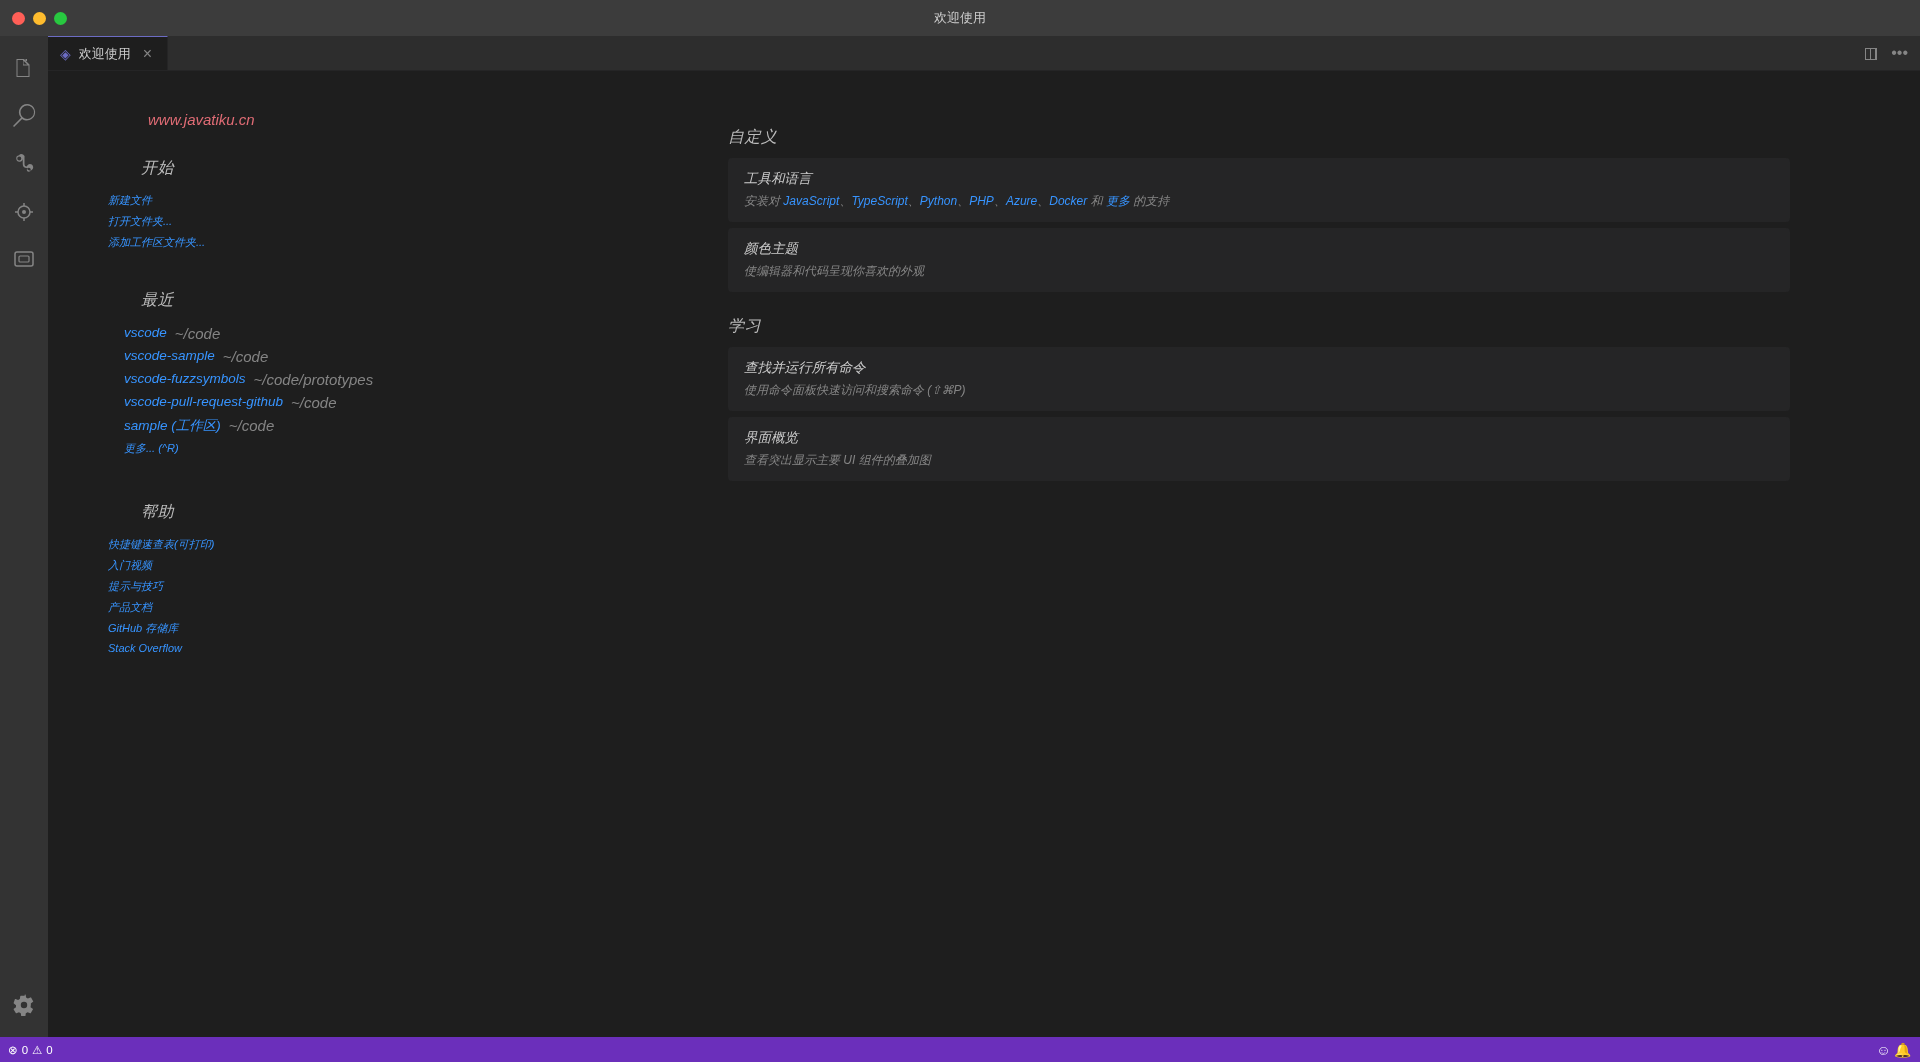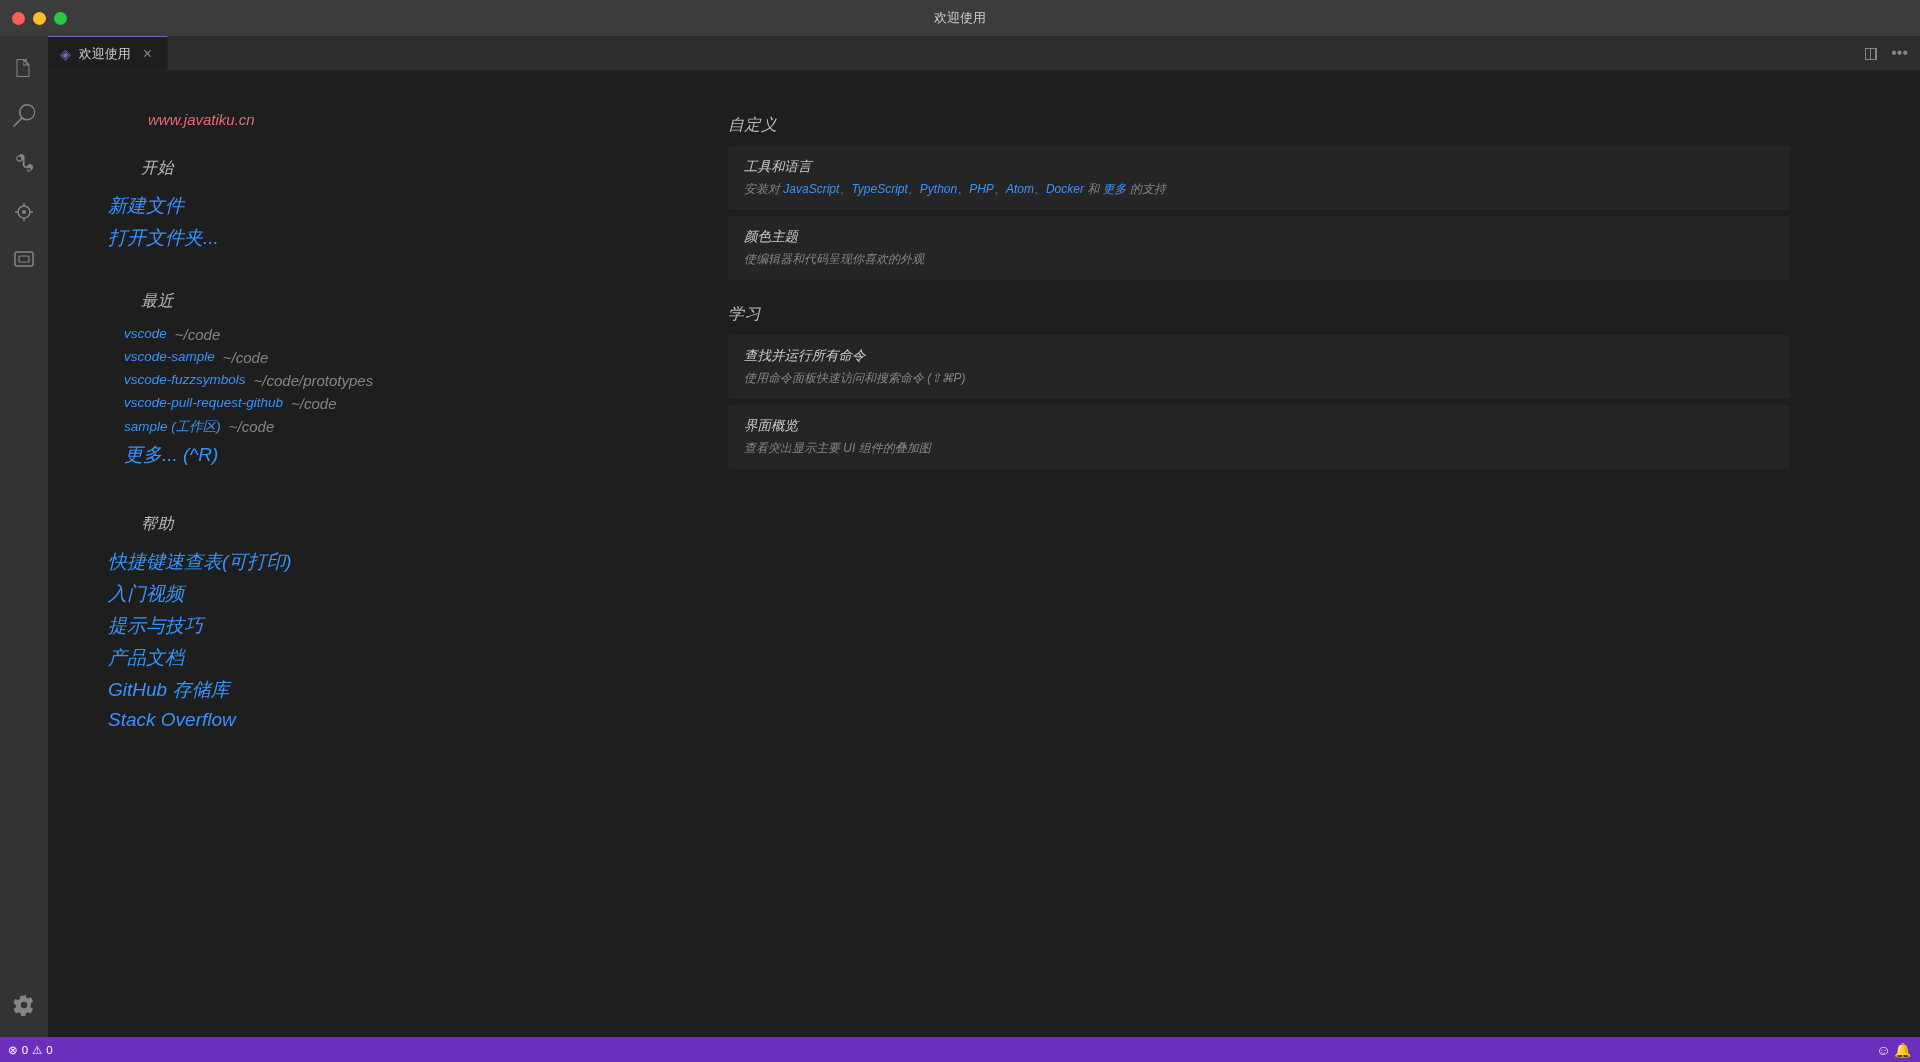--- a/index.html
+++ b/index.html
@@ -165,21 +165,21 @@
       color: #bbbbbb;
       font-size: 16px;
       font-weight: 400;
       margin-bottom: 14px;
       letter-spacing: 0.5px;
       margin-left: 33px;
     }
 
     .section-link {
       color: #3794ff;
-      font-size: 19px;
+      font-size: 11px;
       cursor: pointer;
       display: block;
       margin-bottom: 6px;
       text-decoration: none;
     }
 
     .section {
       margin-bottom: 40px;
     }
 
@@ -223,21 +223,21 @@
     }
 
     .right-section-title {
       color: #bbbbbb;
       font-size: 16px;
       font-weight: 400;
       margin-bottom: 10px;
       margin-top: 24px;
       letter-spacing: 0.5px;
     }
-    .right-section-title:first-child { margin-top: 4px; }
+    .right-section-title:first-child { margin-top: 16px; }
 
     
     .welcome-content::-webkit-scrollbar { width: 10px; }
     .welcome-content::-webkit-scrollbar-track { background: #1e1e1e; }
     .welcome-content::-webkit-scrollbar-thumb { background: #424242; }
 
     
     .scroll-track {
       width: 10px;
       background: #1e1e1e;
@@ -356,20 +356,21 @@
     <div class="welcome-content">
 
       <div class="welcome-left">
 
         <div class="watermark">www.javatiku.cn</div>
 
         <div class="section">
           <div class="section-title">开始</div>
           <a class="section-link">新建文件</a>
           <a class="section-link">打开文件夹...</a>
+          <a class="section-link">添加工作区文件夹...</a>
         </div>
 
         <div class="section">
           <div class="section-title">最近</div>
           <div class="recent-item">
             <span class="recent-name">vscode</span>
             <span class="recent-path">~/code</span>
           </div>
           <div class="recent-item">
             <span class="recent-name">vscode-sample</span>
@@ -403,21 +404,21 @@
         </div>
       </div>
 
       <div class="welcome-right">
 
         <div class="right-section-title">自定义</div>
 
         <div class="card">
           <div class="card-title">工具和语言</div>
           <div class="card-desc">
-            安装对 <span class="highlight">JavaScript</span>、<span class="highlight">TypeScript</span>、<span class="highlight">Python</span>、<span class="highlight">PHP</span>、<span class="highlight">Atom</span>、<span class="highlight">Docker</span> 和 <span class="highlight">更多</span> 的支持
+            安装对 <span class="highlight">JavaScript</span>、<span class="highlight">TypeScript</span>、<span class="highlight">Python</span>、<span class="highlight">PHP</span>、<span class="highlight">Azure</span>、<span class="highlight">Docker</span> 和 <span class="highlight">更多</span> 的支持
           </div>
         </div>
 
 
         <div class="card">
           <div class="card-title">颜色主题</div>
           <div class="card-desc">使编辑器和代码呈现你喜欢的外观</div>
         </div>
 
         <div class="right-section-title">学习</div>

